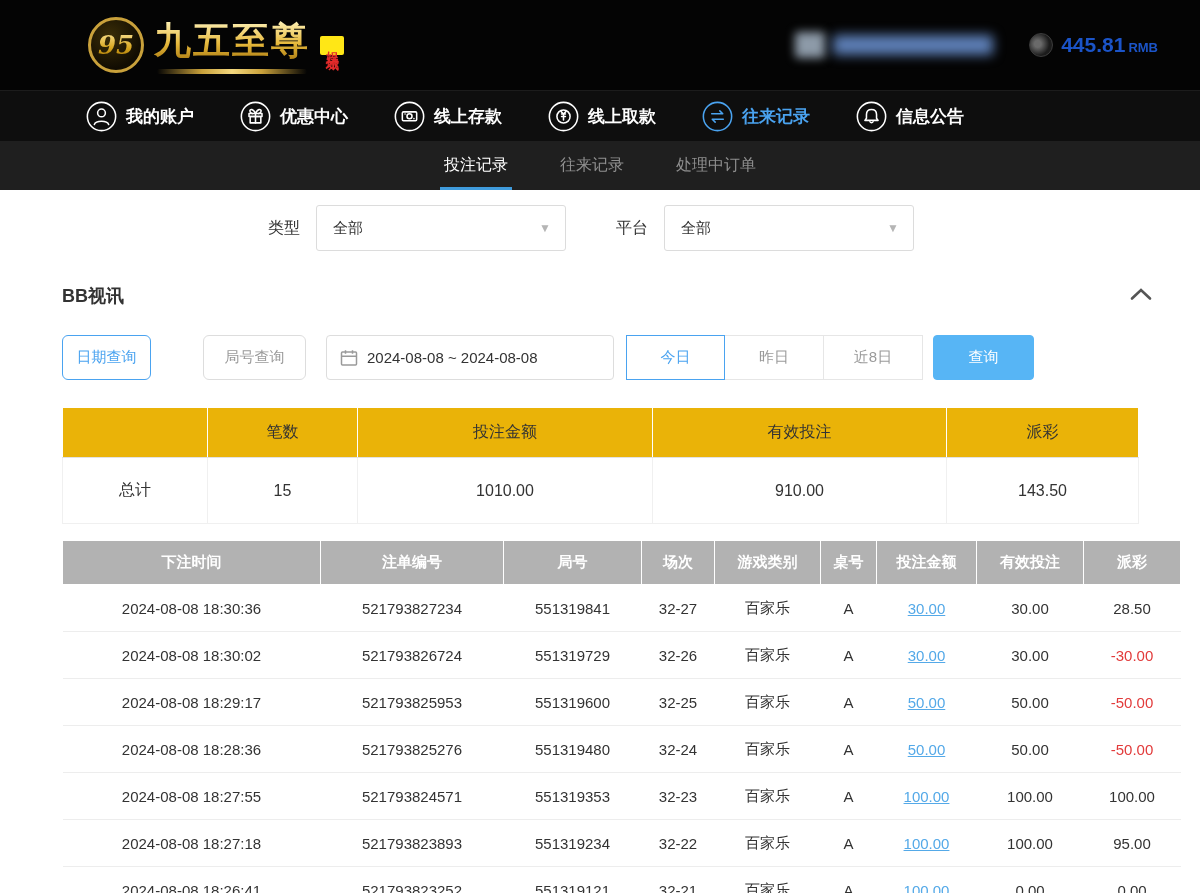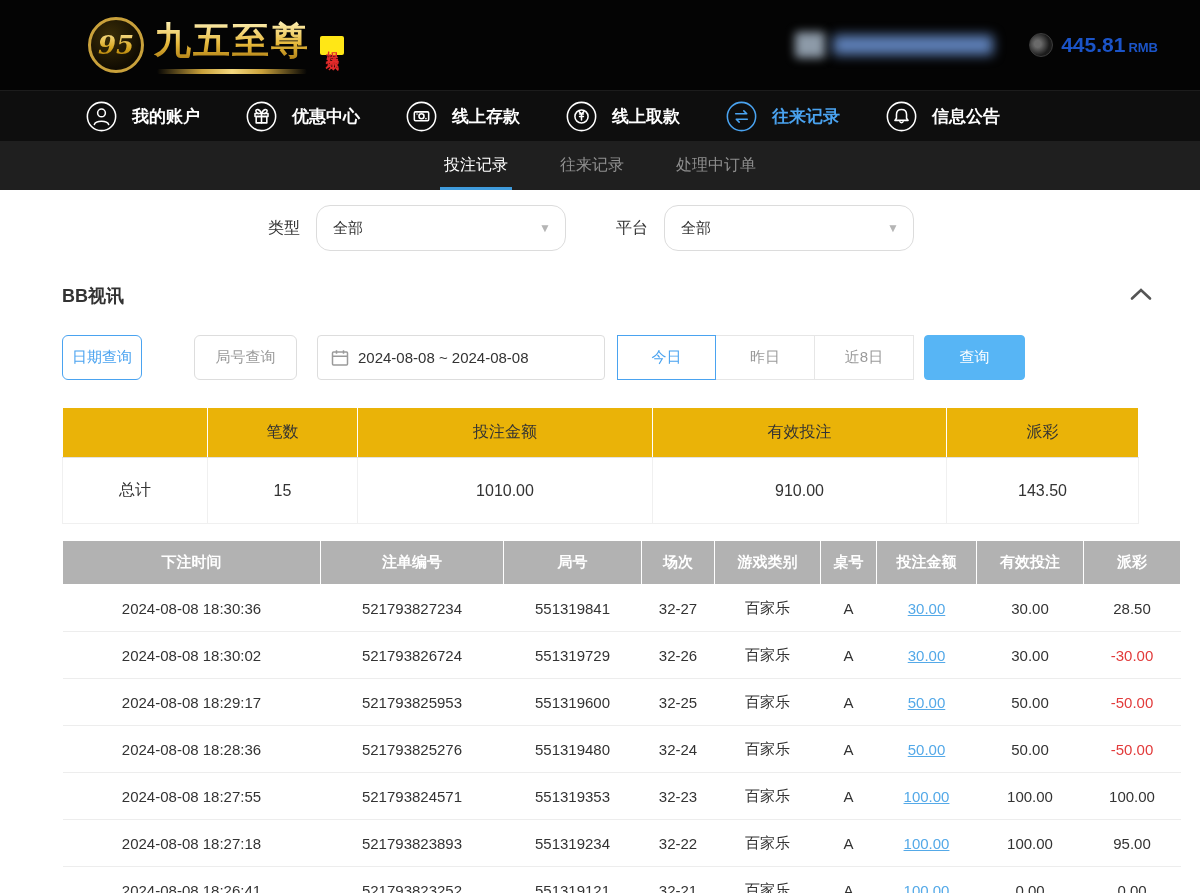--- a/index.html
+++ b/index.html
@@ -32,56 +32,56 @@
   .blur-name { width:160px; height:20px; background:#5d7fb7; filter:blur(6px); border-radius:3px; margin-right:28px; }
   .coin-icon { width:24px; height:24px; border-radius:50%;
     background:radial-gradient(circle at 35% 45%, #6a6a6a 18%, #1c1c1c 62%);
     border:1px solid #3c3c3c; }
   .balance { color:#1b54c8; font-size:21px; font-weight:bold; }
   .balance .cur { font-size:13px; font-weight:bold; margin-left:3px; }
 
   
   .mainnav { height:51px; background:#0e0e0e; display:flex; align-items:center;
     padding-left:86px; gap:46px; border-top:1px solid #1c1c1c; }
-  .nav-item { display:flex; align-items:center; gap:15px; color:#fff;
+  .nav-item { display:flex; align-items:center; gap:9px; color:#fff;
     font-size:17px; font-weight:bold; cursor:pointer; }
   .nav-item svg { width:31px; height:31px; stroke:currentColor; fill:none;
     stroke-width:1.6; stroke-linecap:round; stroke-linejoin:round; }
   .nav-item.active { color:#4aa3f0; }
 
   
   .subnav { height:49px; background:#1f1f1f; display:flex; justify-content:center; gap:44px; }
   .subtab { color:#8f8f8f; font-size:16px; display:flex; align-items:center;
     cursor:pointer; position:relative; padding:0 4px; }
   .subtab.active { color:#fff; }
   .subtab.active::after { content:""; position:absolute; left:0; right:0; bottom:0;
     height:3px; background:#3f9bdc; }
 
   
   .filters { display:flex; align-items:center; margin:15px 0 0 268px; }
   .filter-label { font-size:16px; color:#333; margin-right:16px; }
-  .dropdown { width:250px; height:46px; border:1px solid #dcdcdc; border-radius:14px;
+  .dropdown { width:250px; height:46px; border:1px solid #dcdcdc; border-radius:3px;
     display:flex; align-items:center; padding:0 16px; font-size:15px; color:#333;
     position:relative; cursor:pointer; background:#fff; }
   .dropdown .caret { position:absolute; right:14px; color:#b5b5b5; font-size:12px; }
   .filters .gap { width:50px; }
 
   
   .section-head { display:flex; justify-content:space-between; align-items:center;
     margin:33px 48px 0 62px; }
   .section-title { font-size:18px; font-weight:bold; color:#333; }
   .collapse-icon { cursor:pointer; }
   .collapse-icon svg { width:22px; height:14px; stroke:#555; stroke-width:2.6;
     fill:none; stroke-linecap:round; }
 
   
   .querybar { display:flex; align-items:center; margin:27px 62px 0; }
   .qbtn { height:45px; display:flex; align-items:center; justify-content:center;
     font-size:15px; border-radius:6px; cursor:pointer; background:#fff; }
-  .btn-date { width:80px; border:1px solid #4aa3f0; color:#4aa3f0; margin-right:20px; }
+  .btn-date { width:89px; border:1px solid #4aa3f0; color:#4aa3f0; margin-right:20px; }
   .btn-round { width:103px; border:1px solid #ddd; color:#999; margin-right:20px;margin-left:32px; }
   .date-input { height:45px; width:288px; border:1px solid #ddd; border-radius:4px;
     display:flex; align-items:center; padding:0 13px; gap:9px; font-size:15px;
     color:#333; cursor:pointer; margin-right:12px; }
   .date-input svg { width:18px; height:18px; stroke:#9a9a9a; fill:none; stroke-width:1.5; }
   .seg { display:flex; margin-right:10px; }
   .seg .qbtn { width:99px; border-radius:0; }
   .seg .seg-active { border:1px solid #4aa3f0; color:#4aa3f0; z-index:1; }
   .seg .seg-idle { border:1px solid #e6e6e6; color:#9a9a9a; border-left:none; }
   .btn-search { width:101px; background:#57b5f5; border:1px solid #57b5f5;

